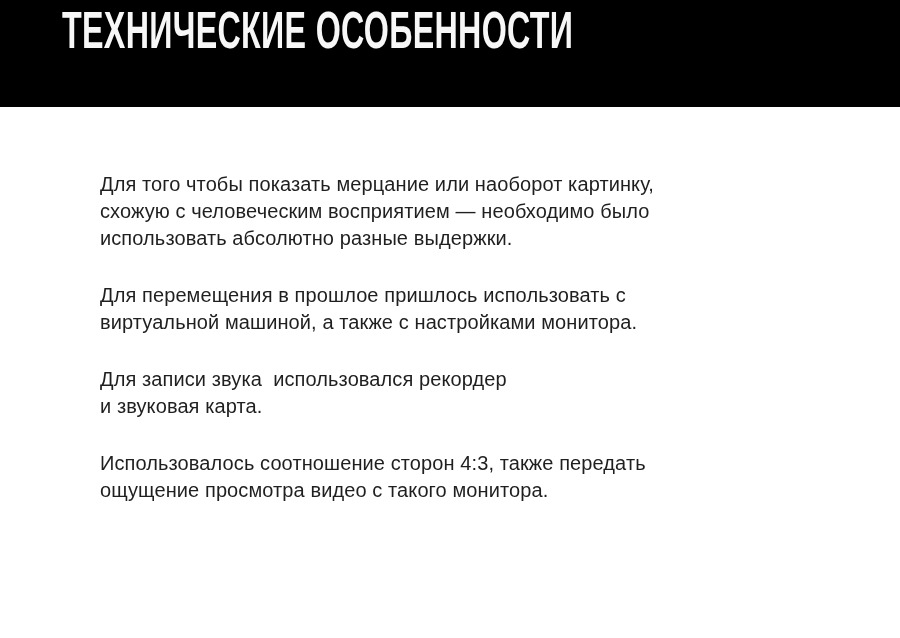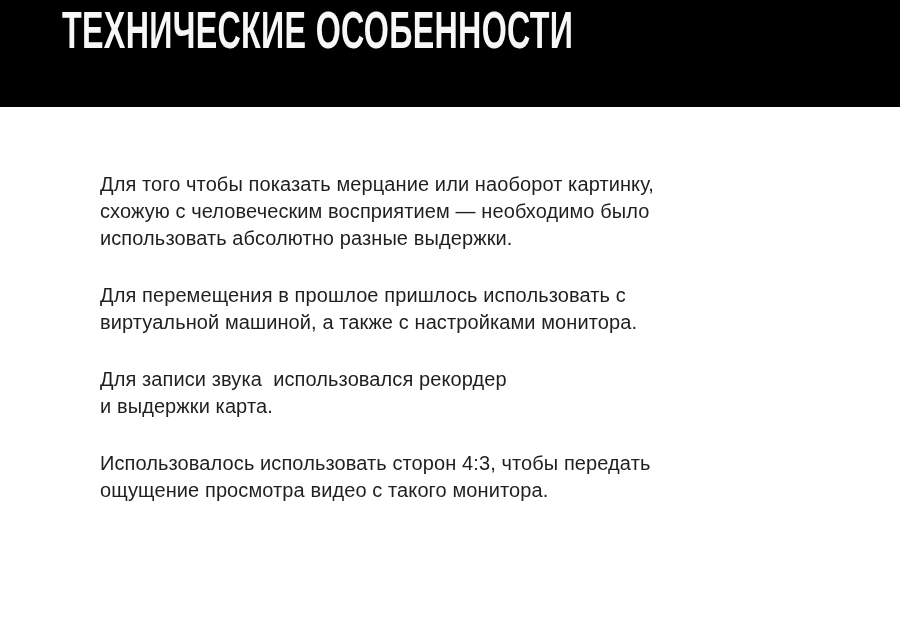--- a/index.html
+++ b/index.html
@@ -64,17 +64,17 @@
   <header class="header">
     <h1 class="title">ТЕХНИЧЕСКИЕ ОСОБЕННОСТИ</h1>
   </header>
   <main class="body">
     <p class="para">Для того чтобы показать мерцание или наоборот картинку,
 схожую с человеческим восприятием — необходимо было
 использовать абсолютно разные выдержки.</p>
     <p class="para">Для перемещения в прошлое пришлось использовать с
 виртуальной машиной, а также с настройками монитора.</p>
     <p class="para">Для записи звука  использовался рекордер
-и выдержки карта.</p>
-    <p class="para">Использовалось использовать сторон 4:3, чтобы передать
+и звуковая карта.</p>
+    <p class="para">Использовалось соотношение сторон 4:3, также передать
 ощущение просмотра видео с такого монитора.</p>
   </main>
 </div>
 
 </body></html>

